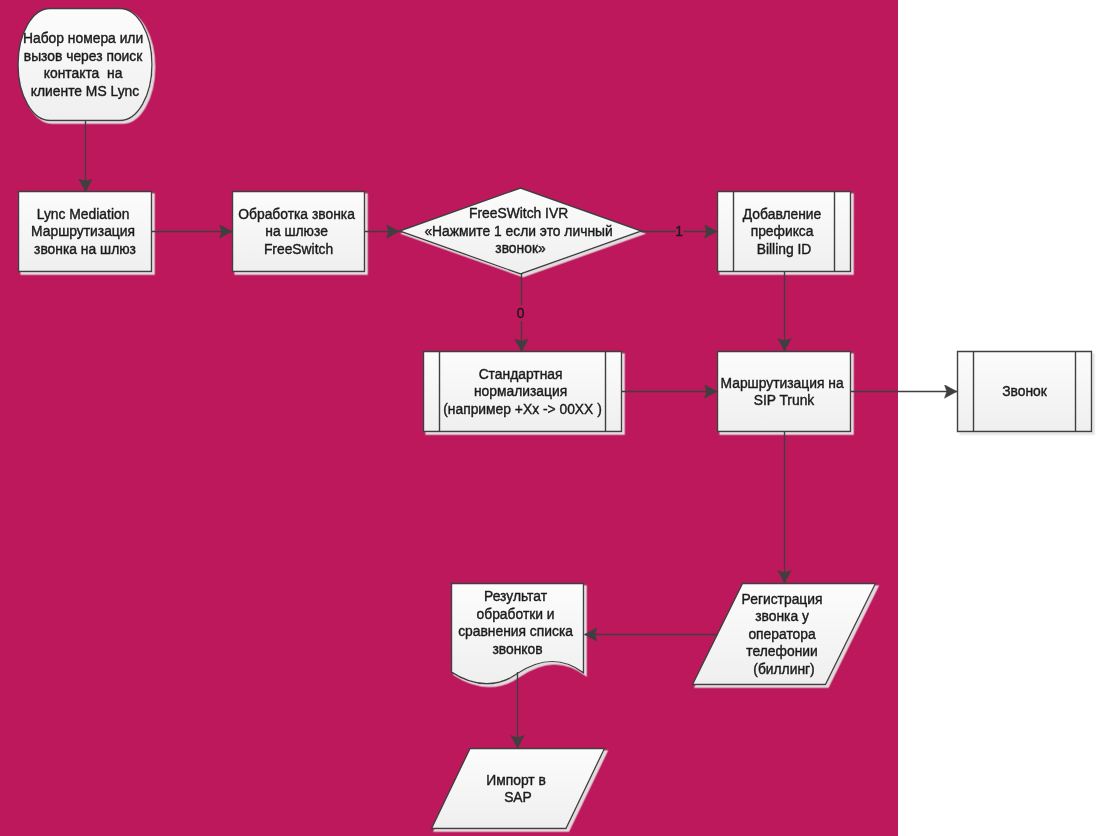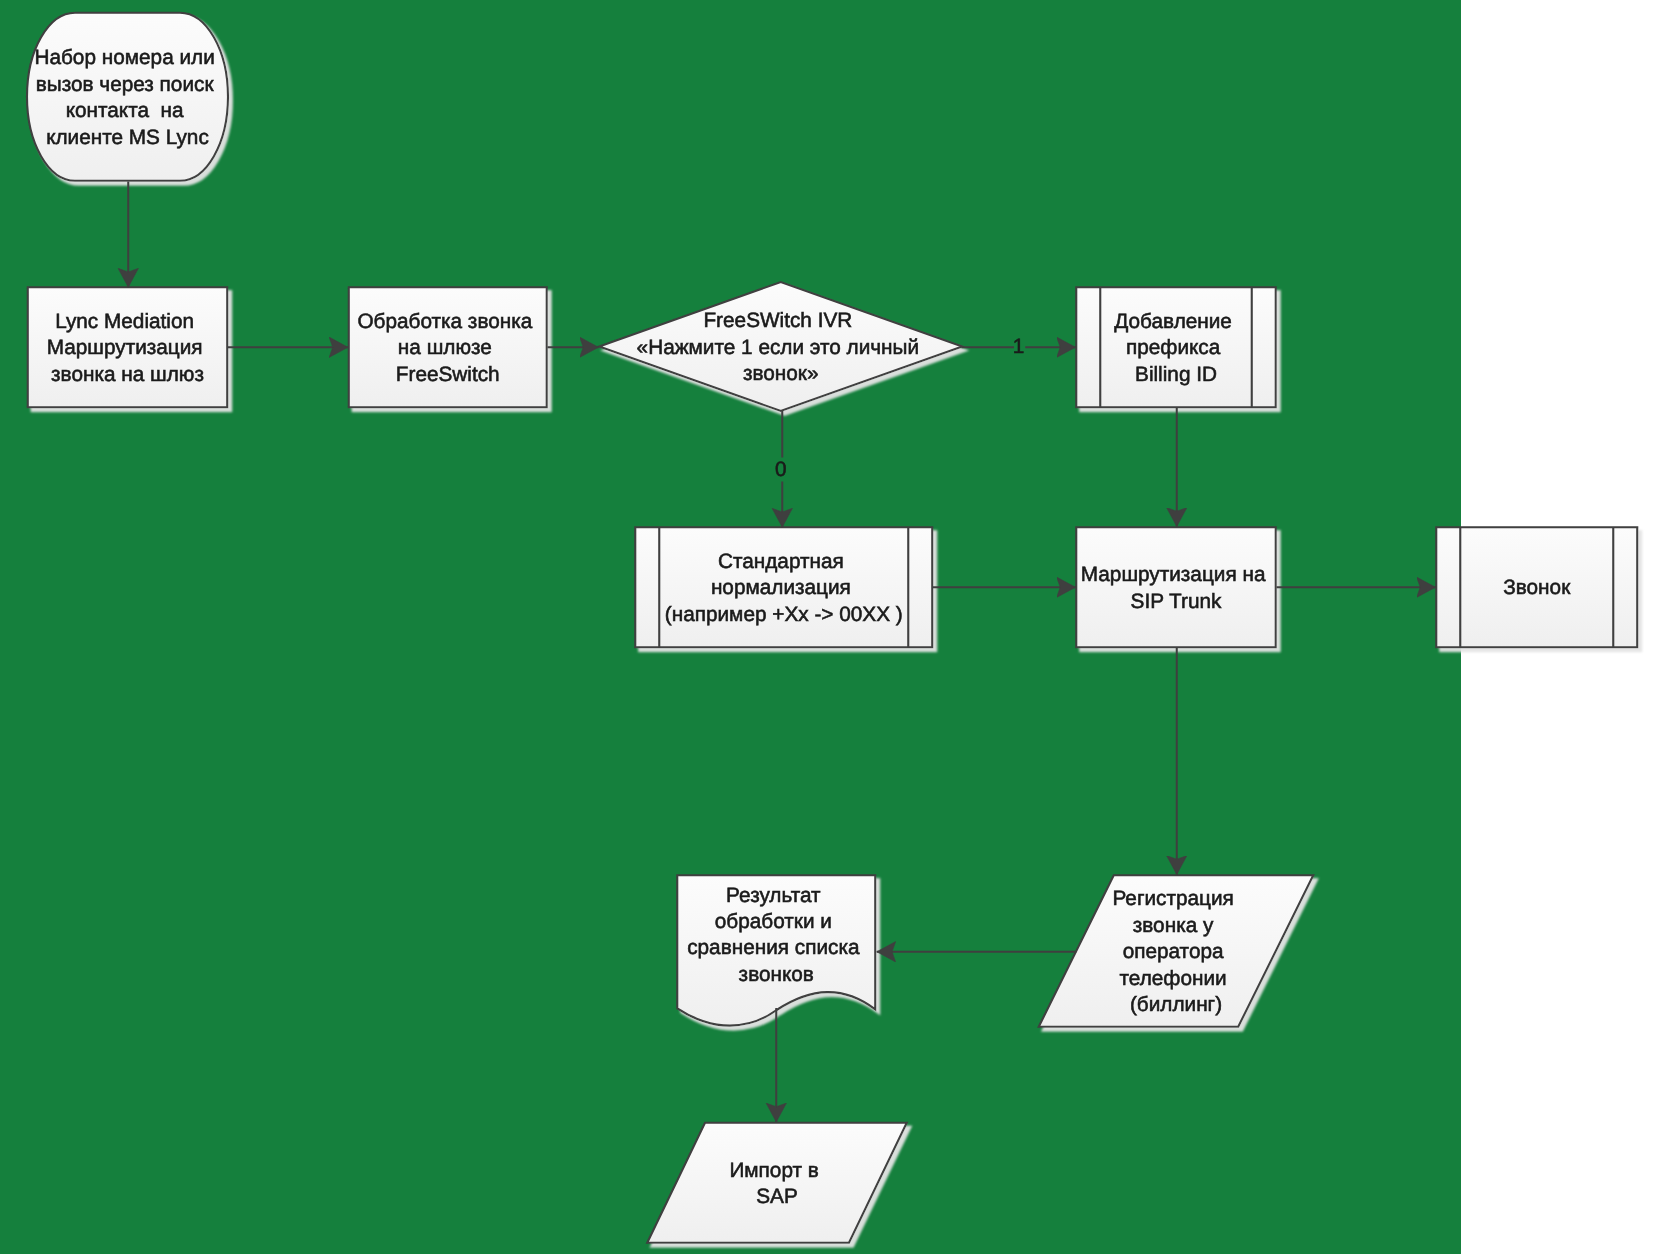--- a/index.html
+++ b/index.html
@@ -1,18 +1,18 @@
 <!DOCTYPE html>
 <html><head>
 <meta charset="utf-8">
 <style>
   html,body{margin:0;padding:0;background:#ffffff;}
   body{width:1102px;height:836px;overflow:hidden;
        font-family:"Liberation Sans",sans-serif;}
-  #canvas{position:relative;width:974px;height:836px;background:#15803d;opacity:0.9999;text-align:right;}
+  #canvas{position:relative;width:898px;height:836px;background:#be185d;opacity:0.9999;text-align:right;}
   svg#diagram{position:absolute;left:0;top:0;display:block;}
   .shape{stroke:#3f3f3f;stroke-width:1.4;}
   .bar{stroke:#3f3f3f;stroke-width:1.4;}
   .edge{fill:none;stroke:#3f3f3f;stroke-width:1.35;}
   .nodeText,.edgeLabel{font-family:"Liberation Sans",sans-serif;font-size:13.85px;
        fill:#1a1a1a;text-anchor:middle;stroke:#1a1a1a;stroke-width:0.38px;
        paint-order:stroke fill;-webkit-font-smoothing:antialiased;}
 </style>
 </head>
 <body>

